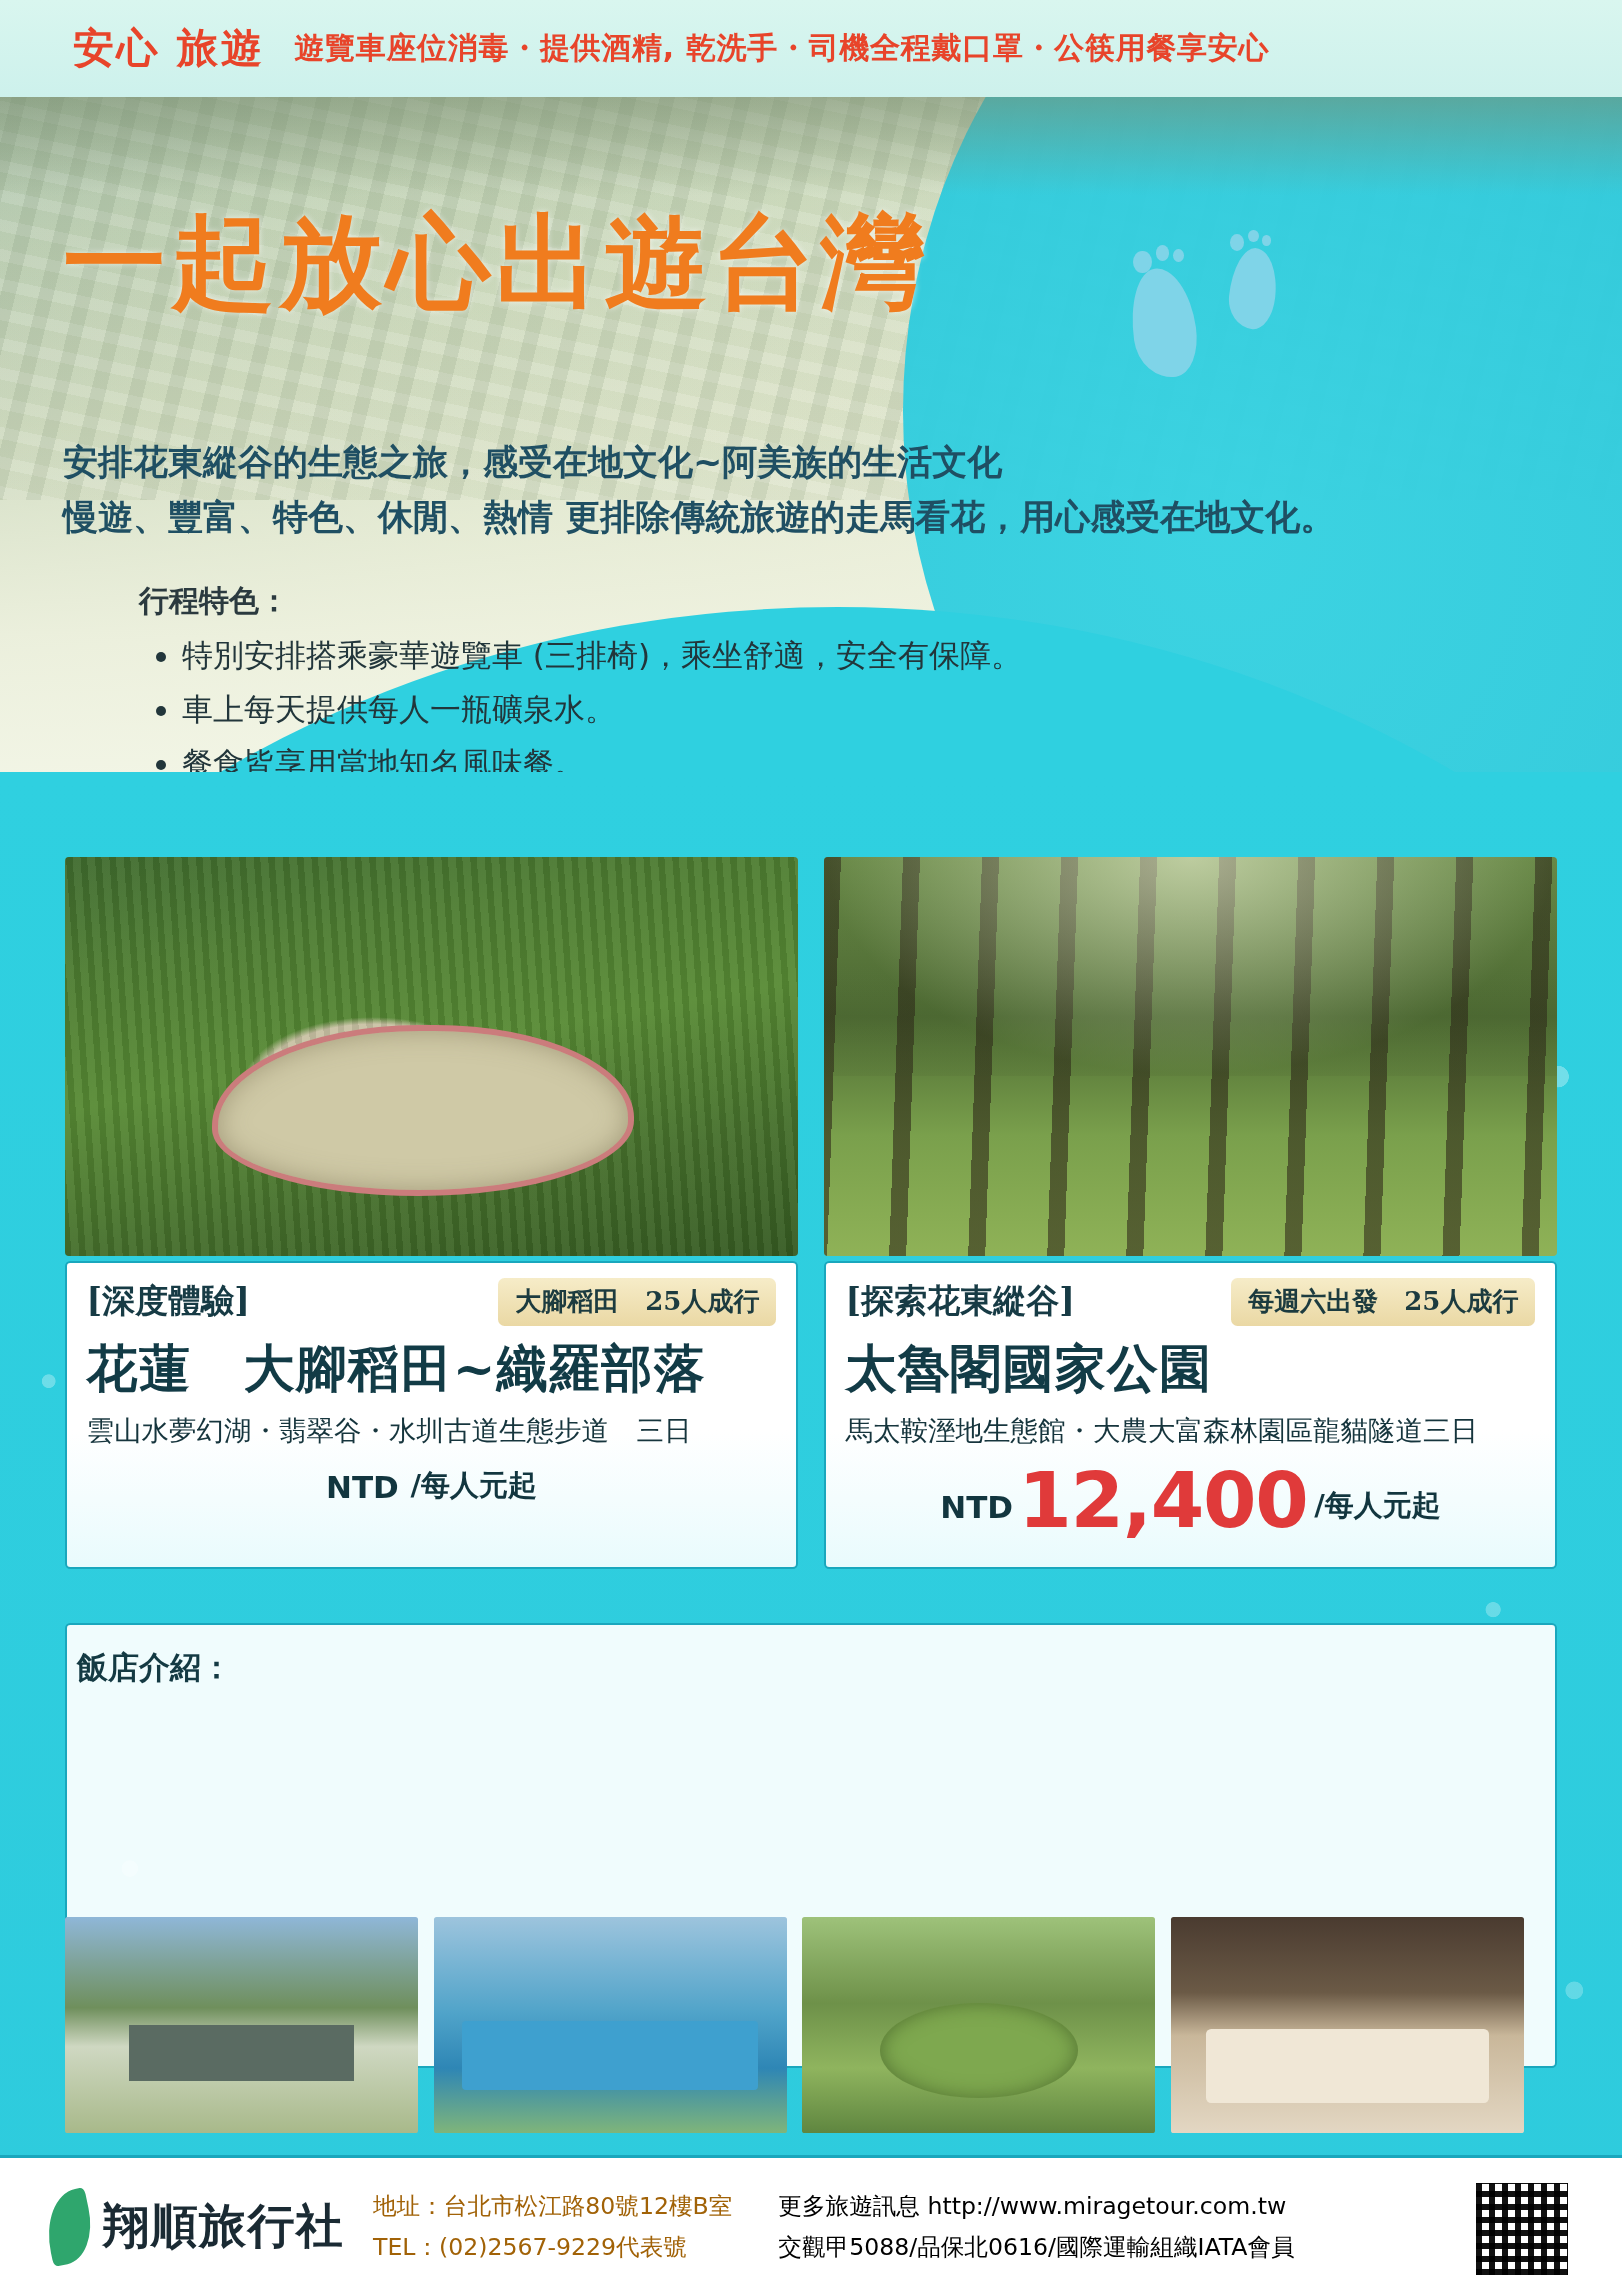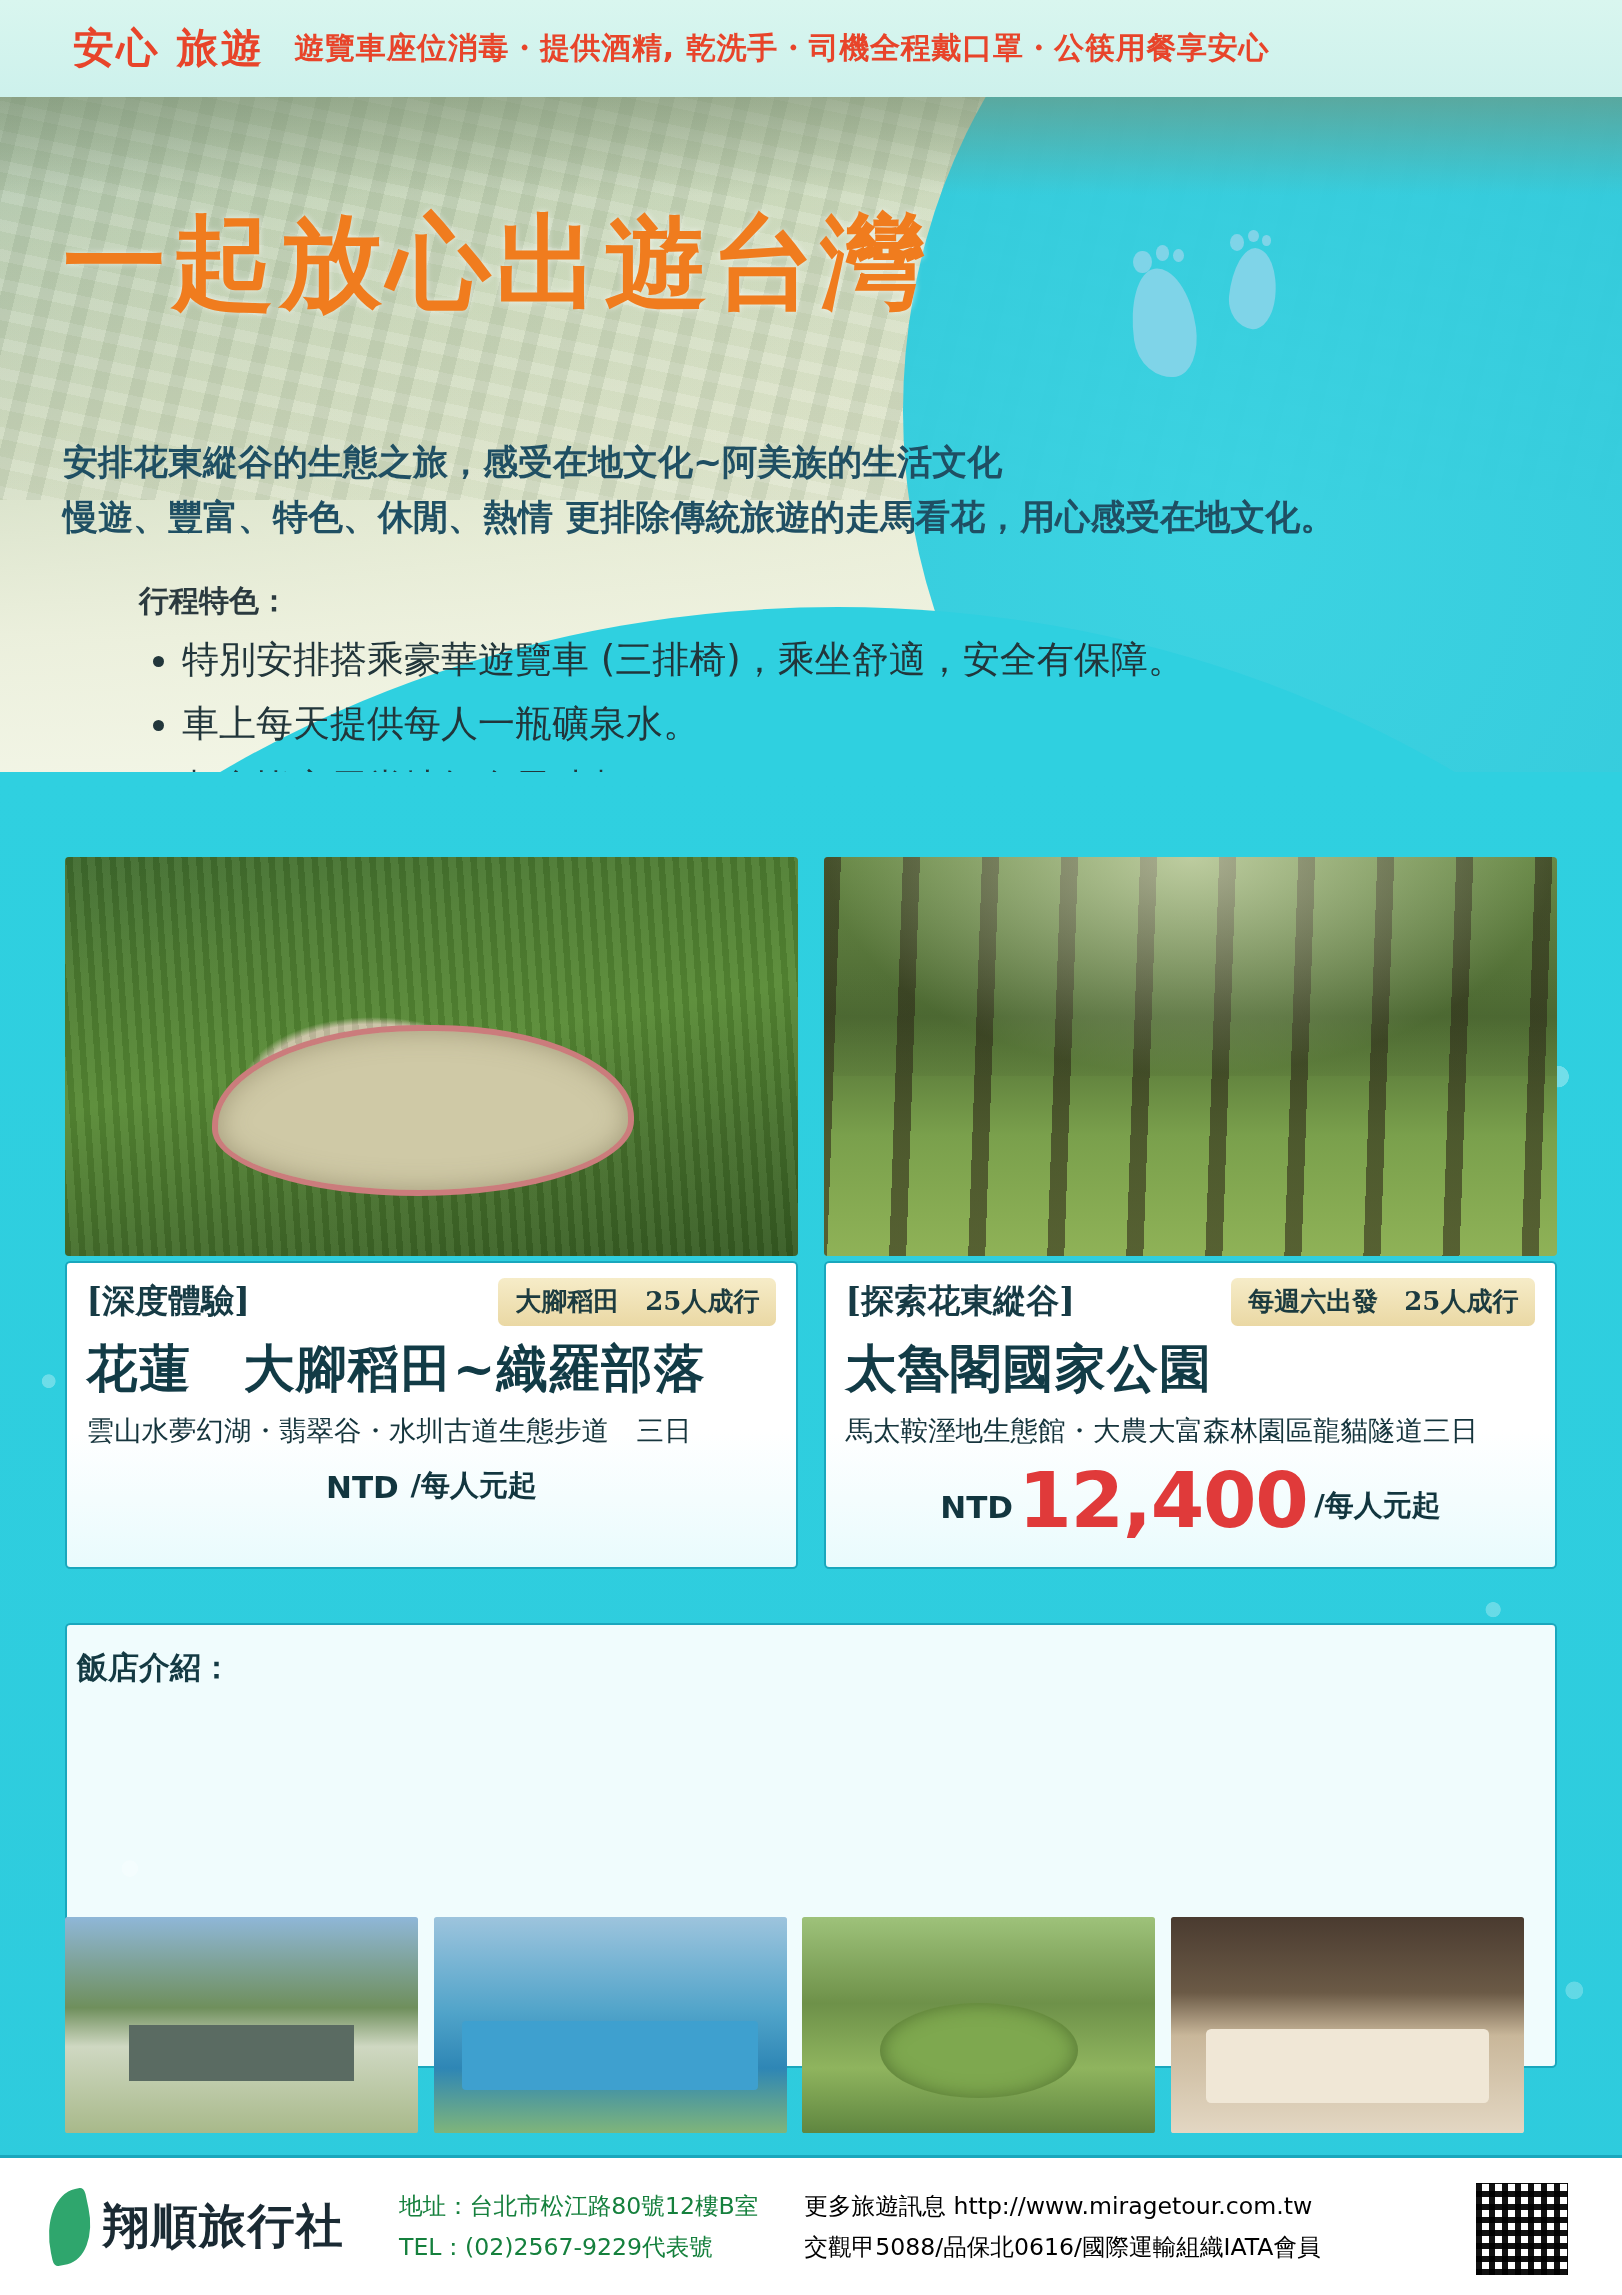--- a/index.html
+++ b/index.html
@@ -75,21 +75,21 @@
     color:#1f4f63;font-size:35px;font-weight:bold;line-height:1.45;
   }
   .hero-lead div+div{margin-top:3.9px;}
 
   .feat-title{
     position:absolute;left:139px;top:484px;
     color:#2b3a3f;font-size:30px;font-weight:bold;
   }
   .feat-list{
     position:absolute;left:147px;top:533px;width:1374px;
-    color:#22363b;font-size:37px;line-height:1.62;
+    color:#22363b;font-size:31px;line-height:1.62;
   }
   .feat-list li{margin-bottom:3.9px;}
   ul{margin:0;padding-left:35px;}
 
   
   .speckle{
     position:absolute;left:0;top:772px;width:1623px;height:1523px;
     background:
       radial-gradient(circle at 6% 12%, rgba(255,255,255,.35) 0 9.2px, rgba(255,255,255,0) 9.8px),
       radial-gradient(circle at 3% 40%, rgba(255,255,255,.3) 0 6.5px, rgba(255,255,255,0) 7.2px),
@@ -188,21 +188,21 @@
     position:absolute;left:0;bottom:0;width:1623px;height:137px;
     background:#ffffff;border-top:3.9px solid #1aa7bd;
     display:flex;align-items:center;
   }
   .logo{display:flex;align-items:center;margin-left:46px;}
   .logo .leaf{
     width:46px;height:72px;background:#2fa66d;
     border-radius:80% 10% 70% 10%;transform:rotate(-12deg);margin-right:10.5px;
   }
   .logo .lname{font-size:47px;font-weight:bold;color:#1a2a33;font-family:"DejaVu Serif","Liberation Serif",serif;letter-spacing:1.3px;}
-  .fcol{margin-left:55px;font-size:23.6px;color:#15803d;line-height:1.7;}
+  .fcol{margin-left:29px;font-size:23.6px;color:#a16207;line-height:1.7;}
   .fcol2{margin-left:46px;font-size:23.6px;color:#000000;line-height:1.7;}
   .qr{
     position:absolute;right:52px;top:22px;width:92px;height:92px;
     background:
       repeating-linear-gradient(90deg,#111 0 6.5px,#fff 6.5px 13px),
       repeating-linear-gradient(0deg,#111 0 6.5px,#fff 6.5px 13px);
     background-blend-mode:multiply;border:3.9px solid #fff;
   }
 </style>
 </head>

